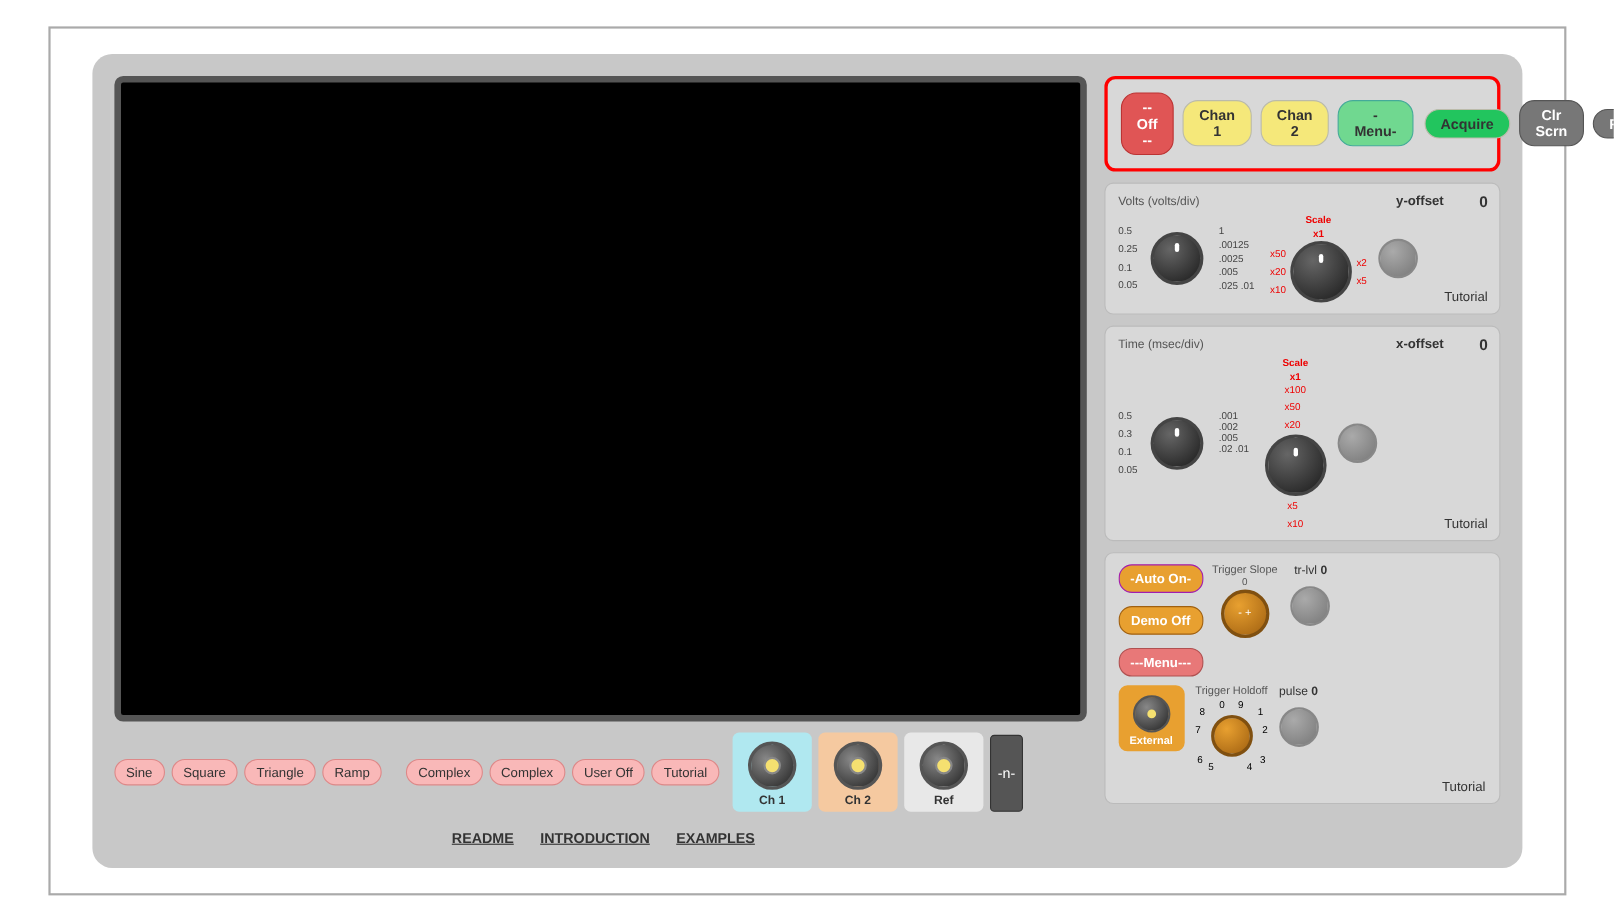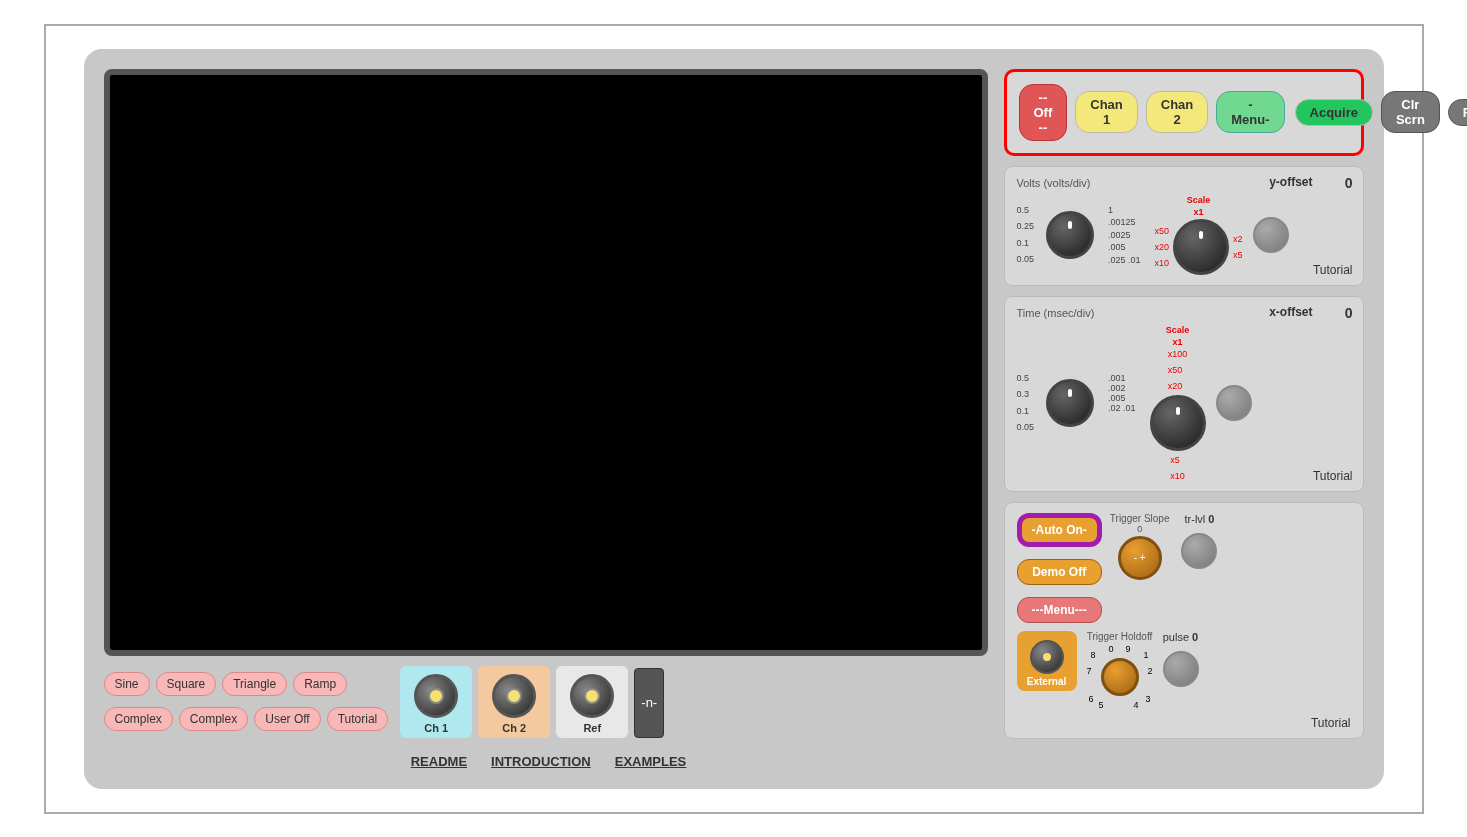--- a/index.html
+++ b/index.html
@@ -47,22 +47,22 @@
       min-height: 420px;
     }
     .bottom-controls {
       display: flex;
       flex-direction: row;
       align-items: center;
       gap: 12px;
     }
     .waveform-buttons {
       display: flex;
-      flex-direction: column;
-      gap: 11px;
+      flex-direction: row;
+      gap: 22px;
     }
     .waveform-row {
       display: flex;
       flex-direction: row;
       gap: 6px;
     }
     .btn-wave {
       padding: 4px 10px;
       border-radius: 12px;
       border: 1px solid #d88;
@@ -281,21 +281,21 @@
     .knob-small::after { display: none; }
     .knob-orange {
       width: 44px;
       height: 44px;
       background: radial-gradient(circle at 35% 30%, #e8a030, #a06010);
       border: 3px solid #805010;
     }
     .btn-auto-on {
       background: #e8a030;
       color: #fff;
-      border: 5px solid #a21caf;
+      border: 1px solid #a21caf;
       border-radius: 12px;
       padding: 5px 10px;
       font-size: 12px;
       font-weight: bold;
       cursor: pointer;
       display: block;
       margin-bottom: 6px;
     }
     .btn-demo-off {
       background: #e8a030;

